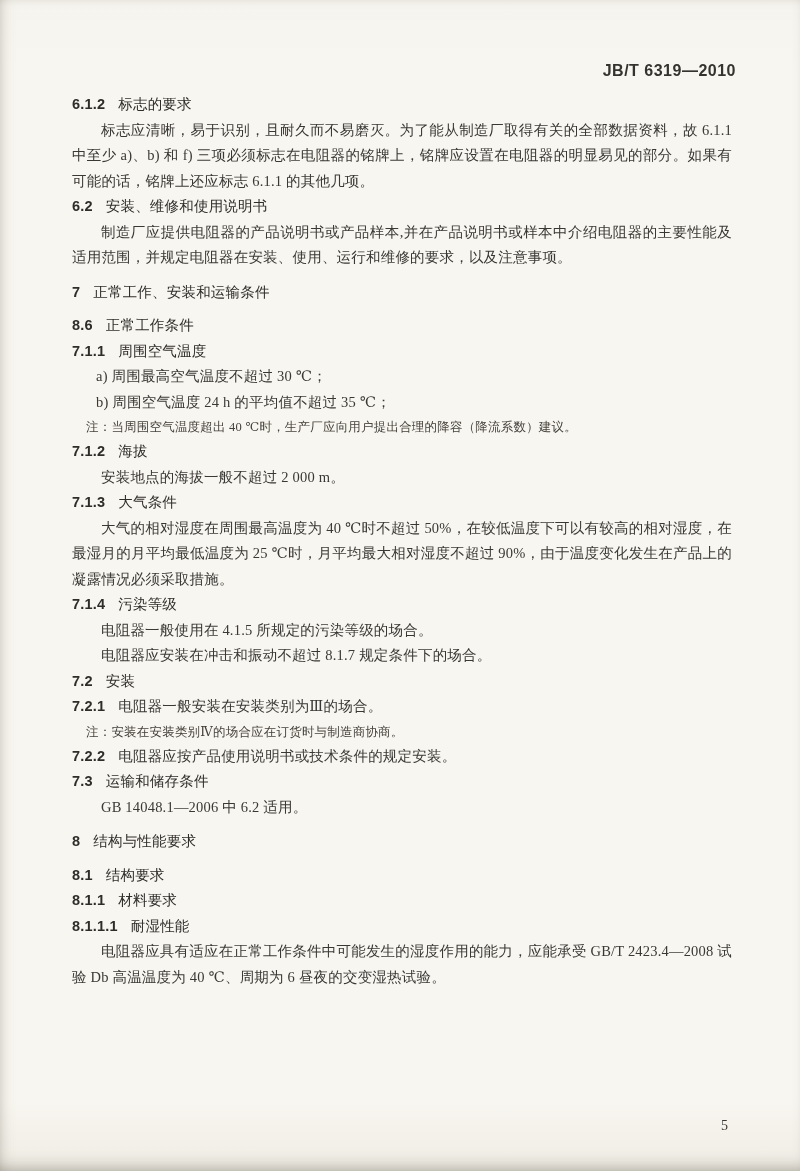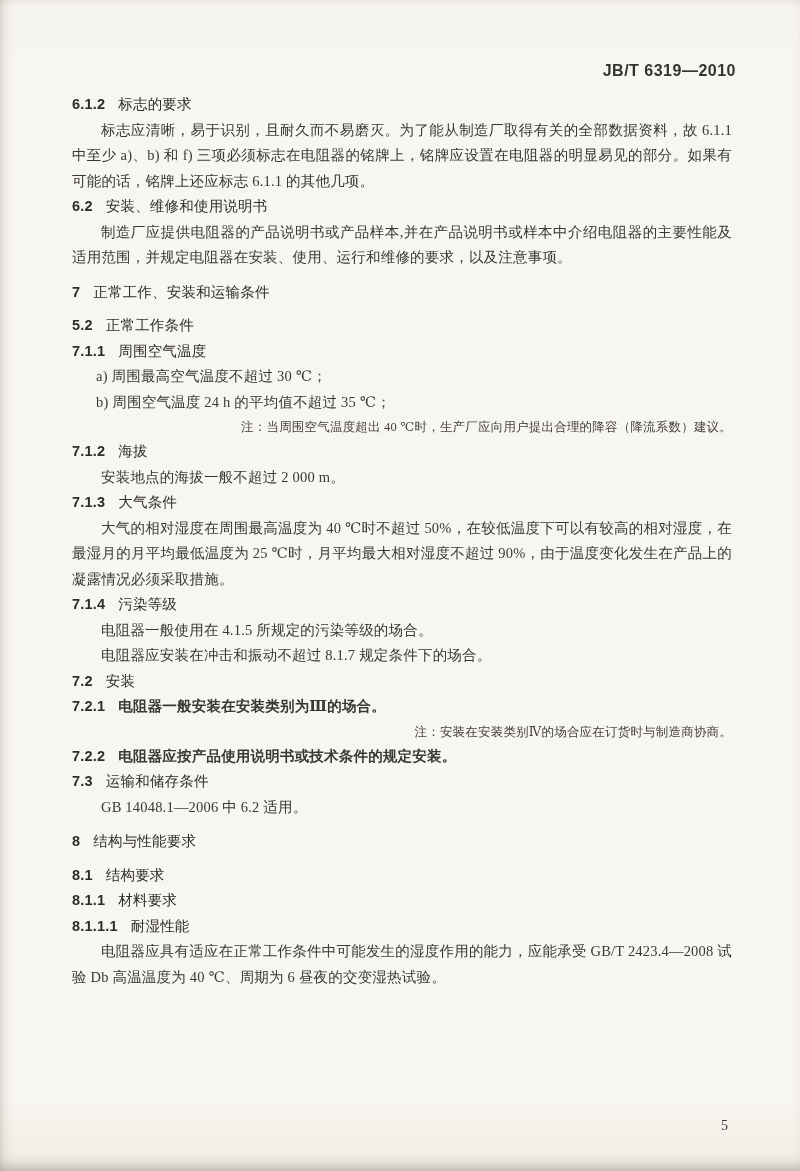--- a/index.html
+++ b/index.html
@@ -62,35 +62,35 @@
   .clause-heading .txt {
     font-family: "Liberation Sans", "DejaVu Sans", sans-serif;
     font-weight: 400;
     color: #2f2d2a;
   }
   .clause-heading {
     text-align: left;
   }
   .clause-paragraph .txt {
     font-family: "Liberation Serif", "DejaVu Serif", serif;
-    font-weight: bold;
+    font-weight: normal;
     color: #3a3835;
   }
   .paragraph {
     text-indent: 2em;
   }
   .list-item {
     padding-left: 24px;
     text-align: left;
   }
   .note {
     font-size: 12.5px;
     line-height: 24px;
     padding-left: 14px;
-    text-align: right;
+    text-align: left;
     color: #45423c;
   }
   .page-number {
     position: absolute;
     top: 1118px;
     right: 72px;
     font-size: 14px;
     color: #3a3835;
   }
 </style>
@@ -99,21 +99,21 @@
 
 <div class="page">
   <div class="doc-header">JB/T 6319—2010</div>
 
   <main class="doc-content">
       <p class="block clause-heading"><span class="num">6.1.2</span><span class="txt">标志的要求</span></p>
       <p class="block paragraph">标志应清晰，易于识别，且耐久而不易磨灭。为了能从制造厂取得有关的全部数据资料，故 6.1.1 中至少 a)、b) 和 f) 三项必须标志在电阻器的铭牌上，铭牌应设置在电阻器的明显易见的部分。如果有可能的话，铭牌上还应标志 6.1.1 的其他几项。</p>
       <p class="block clause-heading"><span class="num">6.2</span><span class="txt">安装、维修和使用说明书</span></p>
       <p class="block paragraph">制造厂应提供电阻器的产品说明书或产品样本,并在产品说明书或样本中介绍电阻器的主要性能及适用范围，并规定电阻器在安装、使用、运行和维修的要求，以及注意事项。</p>
       <p class="block chapter-heading"><span class="num">7</span><span class="txt">正常工作、安装和运输条件</span></p>
-      <p class="block clause-heading"><span class="num">5.2</span><span class="txt">正常工作条件</span></p>
+      <p class="block clause-heading"><span class="num">8.6</span><span class="txt">正常工作条件</span></p>
       <p class="block clause-heading"><span class="num">7.1.1</span><span class="txt">周围空气温度</span></p>
       <p class="block list-item">a) 周围最高空气温度不超过 30 ℃；</p>
       <p class="block list-item">b) 周围空气温度 24 h 的平均值不超过 35 ℃；</p>
       <p class="block note">注：当周围空气温度超出 40 ℃时，生产厂应向用户提出合理的降容（降流系数）建议。</p>
       <p class="block clause-heading"><span class="num">7.1.2</span><span class="txt">海拔</span></p>
       <p class="block paragraph">安装地点的海拔一般不超过 2 000 m。</p>
       <p class="block clause-heading"><span class="num">7.1.3</span><span class="txt">大气条件</span></p>
       <p class="block paragraph">大气的相对湿度在周围最高温度为 40 ℃时不超过 50%，在较低温度下可以有较高的相对湿度，在最湿月的月平均最低温度为 25 ℃时，月平均最大相对湿度不超过 90%，由于温度变化发生在产品上的凝露情况必须采取措施。</p>
       <p class="block clause-heading"><span class="num">7.1.4</span><span class="txt">污染等级</span></p>
       <p class="block paragraph">电阻器一般使用在 4.1.5 所规定的污染等级的场合。</p>

